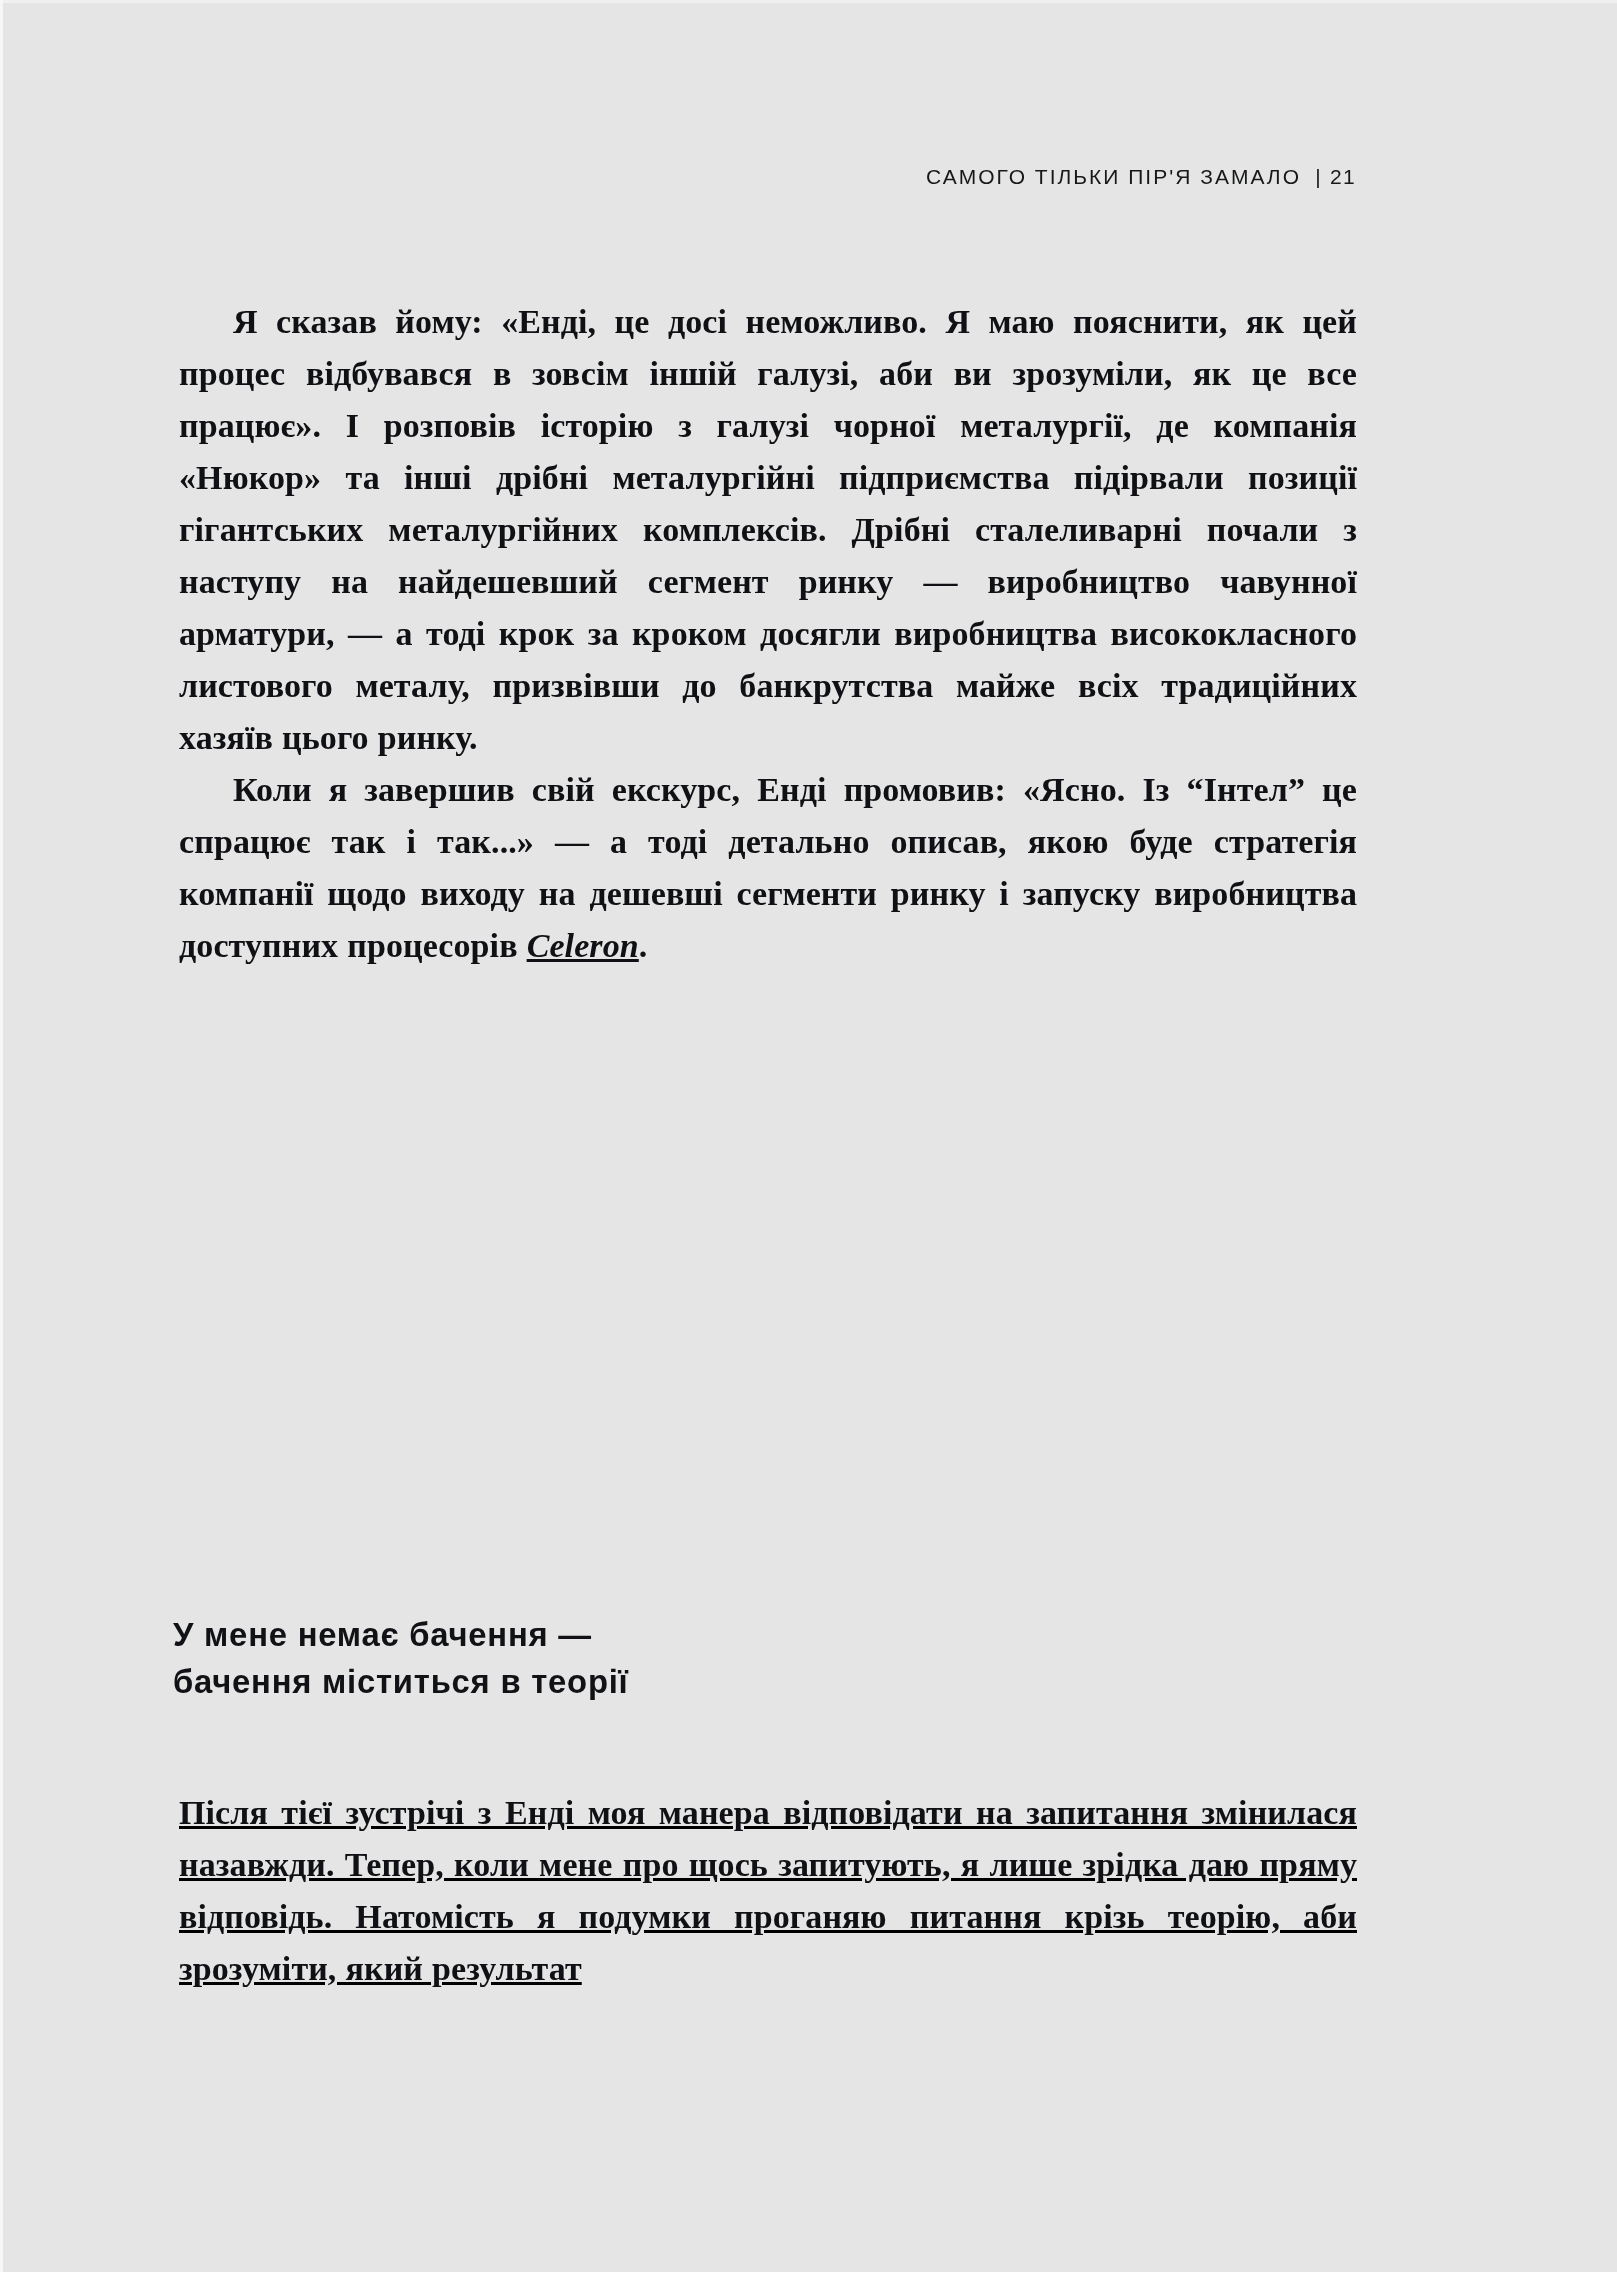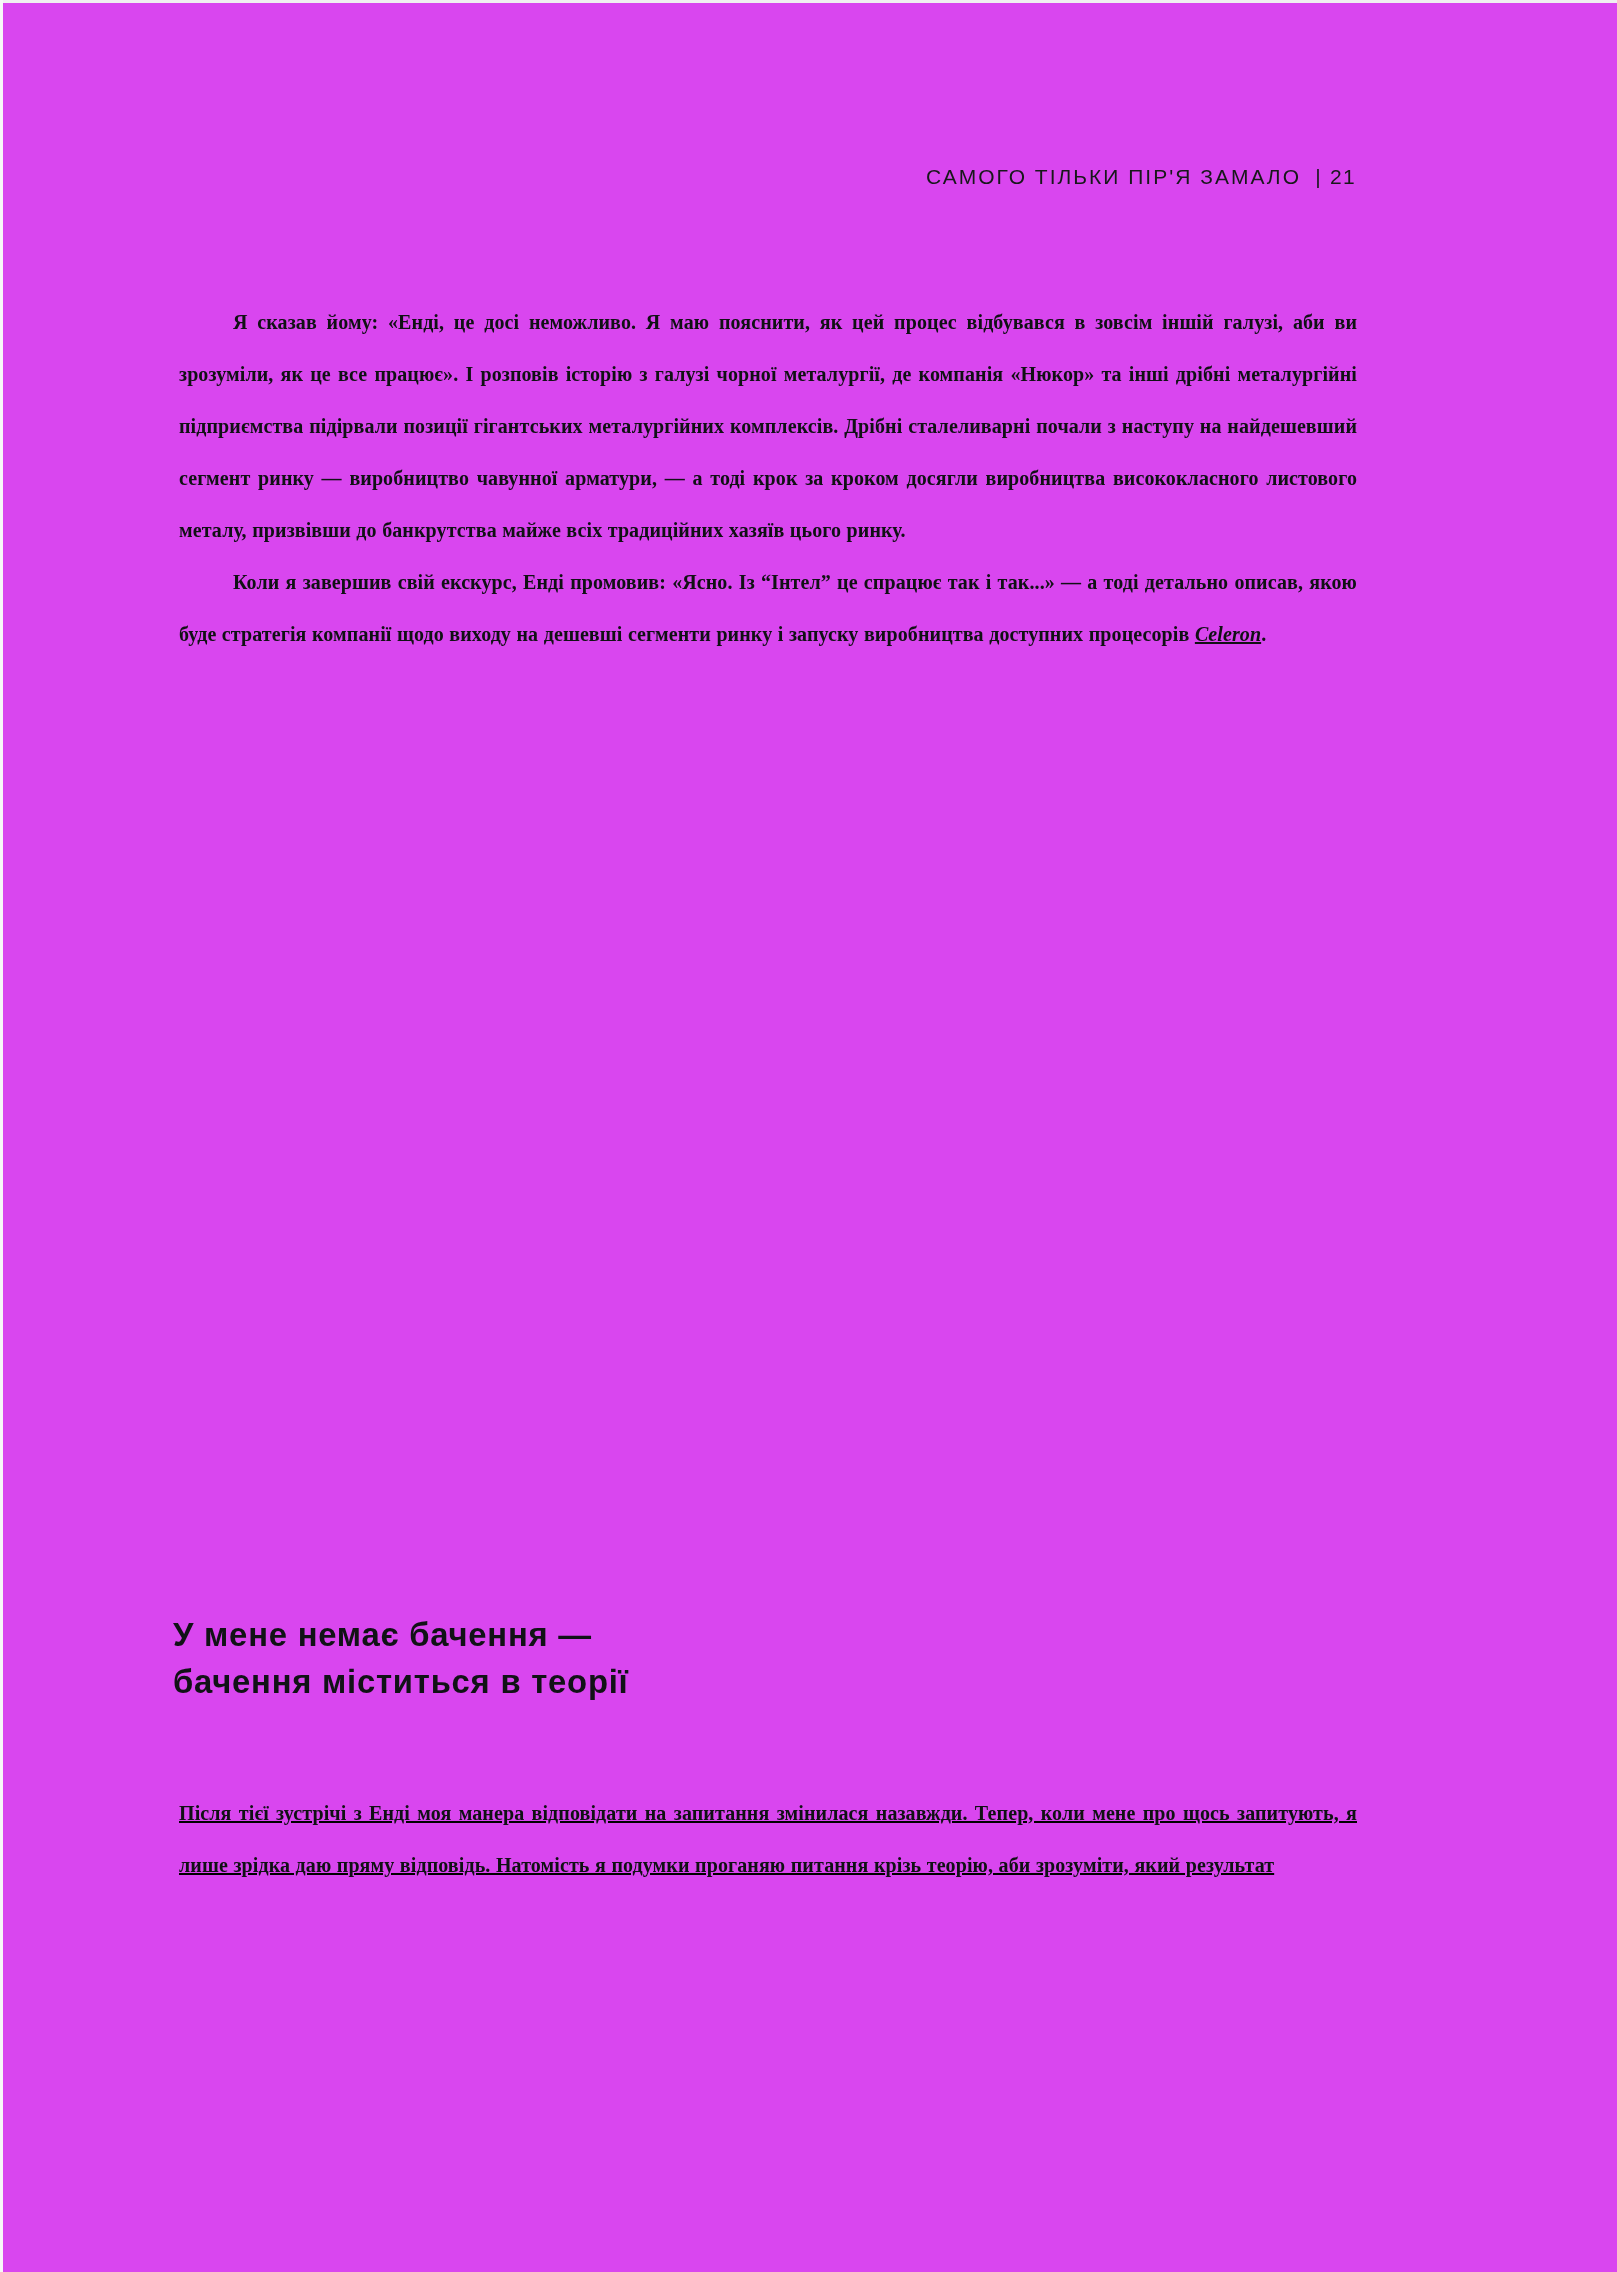--- a/index.html
+++ b/index.html
@@ -12,21 +12,21 @@
     background: #ffffff;
     font-family: "Liberation Serif", "DejaVu Serif", serif;
     -webkit-font-smoothing: antialiased;
     overflow: hidden;
     position: relative;
   }
 
   .page {
     position: absolute;
     inset: 0;
-    background: #d946ef;
+    background: #e5e5e5;
     box-sizing: border-box;
   }
 
   
   .page-edge-top {
     position: absolute;
     top: 0; left: 0; right: 0;
     height: 2.5px;
     background: #f0f0f0;
   }
@@ -66,21 +66,21 @@
     position: absolute;
     left: 179px;
     top: 296px;
     width: 1178px;
   }
 
   p.body-par {
     margin: 0;
     font-family: "Liberation Serif", "DejaVu Serif", serif;
     font-weight: 700;
-    font-size: 20px;
+    font-size: 34px;
     line-height: 52px;
     color: #101114;
     text-align: justify;
     text-justify: inter-word;
     text-indent: 54px;
     letter-spacing: 0.1px;
     word-spacing: 0.4px;
     -webkit-hyphens: manual;
     hyphens: manual;
   }

